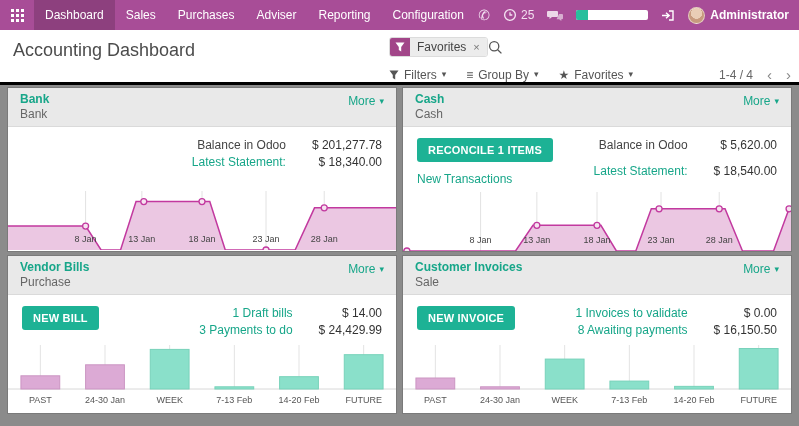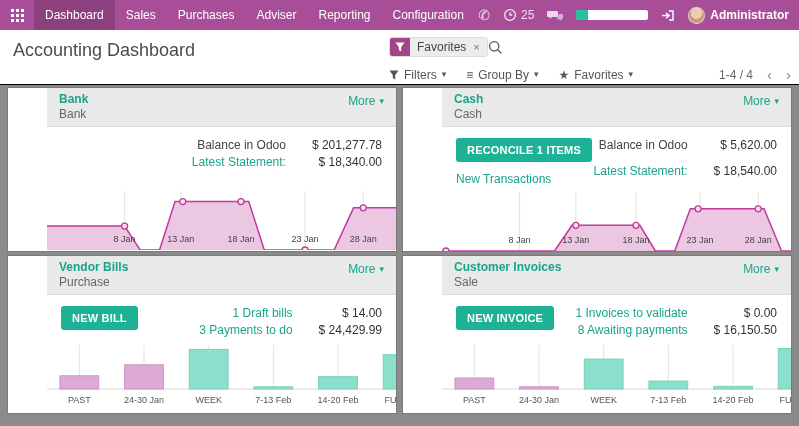--- a/index.html
+++ b/index.html
@@ -15,41 +15,41 @@
   .top-right { margin-left:auto; display:flex; align-items:center; gap:13px; padding-right:10px; }
   .tr-icon { display:flex; align-items:center; gap:4px; font-size:12px; cursor:pointer; color:#f2dff0; }
   .phone-glyph { font-size:14px; line-height:14px; }
   .progress-track { width:72px; height:10px; background:#fff; border-radius:2px; overflow:hidden; cursor:pointer; }
   .progress-fill { height:100%; background:#27bf9d; }
   .user { display:flex; align-items:center; gap:5px; font-size:12px; font-weight:bold; cursor:pointer; }
   .avatar { width:17px; height:17px; border-radius:50%; background:radial-gradient(circle at 50% 35%, #e9cdb6 0 45%, #c79a7e 46% 100%); border:1px solid rgba(255,255,255,.5); }
   .caret { font-size:9px; line-height:1; }
 
   
-  .control { height:55px; background:#fff; position:relative; border-bottom:1px solid #000000; }
+  .control { height:55px; background:#fff; position:relative; border-bottom:3px solid #000000; }
   .cp-title { position:absolute; left:13px; top:10px; font-size:18px; color:#4c4c4c; }
   .cp-right { position:absolute; right:8px; top:6px; width:402px; }
   .search-row { display:flex; align-items:center; height:22px; }
   .facet { display:flex; align-items:stretch; height:20px; border:1px solid #dcdcdc; border-radius:3px; overflow:hidden; font-size:12px; flex:0 0 auto; }
   .facet-icon { width:20px; background:#a24689; color:#fff; display:flex; align-items:center; justify-content:center; }
   .facet-body { background:#ececec; display:flex; align-items:center; gap:7px; padding:0 7px; color:#444; }
   .facet-x { color:#777; font-size:11px; cursor:pointer; line-height:1; }
   .search-input { border:none; outline:none; flex:1; font-size:12px; color:#777; padding:0 8px; background:transparent; }
   .search-input::placeholder { color:#a5a5a5; }
   .magnifier { cursor:pointer; display:flex; align-items:center; }
   .btn-row { display:flex; align-items:center; margin-top:9px; font-size:12px; color:#555; }
   .cp-drop { display:flex; align-items:center; gap:5px; margin-right:20px; cursor:pointer; white-space:nowrap; }
   .cp-drop .glyph { font-size:12px; color:#555; }
   .pager { margin-left:auto; display:flex; align-items:center; gap:14px; color:#666; }
   .pg-chip { cursor:pointer; font-size:15px; color:#888; line-height:1; }
 
   
   .content { height:341px; background:#8b8b8b; padding:3px 8px 0 8px; display:grid;
              grid-template-columns:1fr 1fr; grid-template-rows:163px 157px; gap:5px 7px; }
-  .card { background:#fff; display:flex; flex-direction:column; overflow:hidden; box-shadow:0 0 0 1px rgba(0,0,0,.12);padding-left:39px; }
+  .card { background:#fff; display:flex; flex-direction:column; overflow:hidden; box-shadow:0 0 0 1px rgba(0,0,0,.12); }
   .card-head { background:#e9e9e9; border-bottom:1px solid #dadada; padding:4px 12px 5px; display:flex; align-items:flex-start; flex:0 0 auto; }
   .card-title { font-size:12px; font-weight:bold; color:#17a689; cursor:pointer; line-height:15px; }
   .card-sub { font-size:12px; color:#666; line-height:14px; }
   .more { margin-left:auto; display:flex; align-items:center; gap:4px; font-size:12px; color:#17a689; cursor:pointer; padding-top:2px; }
   .card-body { display:flex; padding:11px 14px 0 14px; flex:0 0 auto; }
   .btn { background:#1db295; color:#fff; border:none; border-radius:3px; font-size:11px; font-weight:bold; font-family:"Liberation Sans",sans-serif; padding:6px 11px; letter-spacing:.2px; cursor:pointer; }
   .body-link { display:block; margin-top:10px; font-size:12px; color:#17a689; cursor:pointer; }
   .stats { margin-left:auto; display:grid; grid-template-columns:auto auto; column-gap:26px; row-gap:3px; font-size:12px; text-align:right; }
   .stat-amount { color:#333; }
   .c-teal { color:#17a689; cursor:pointer; }

